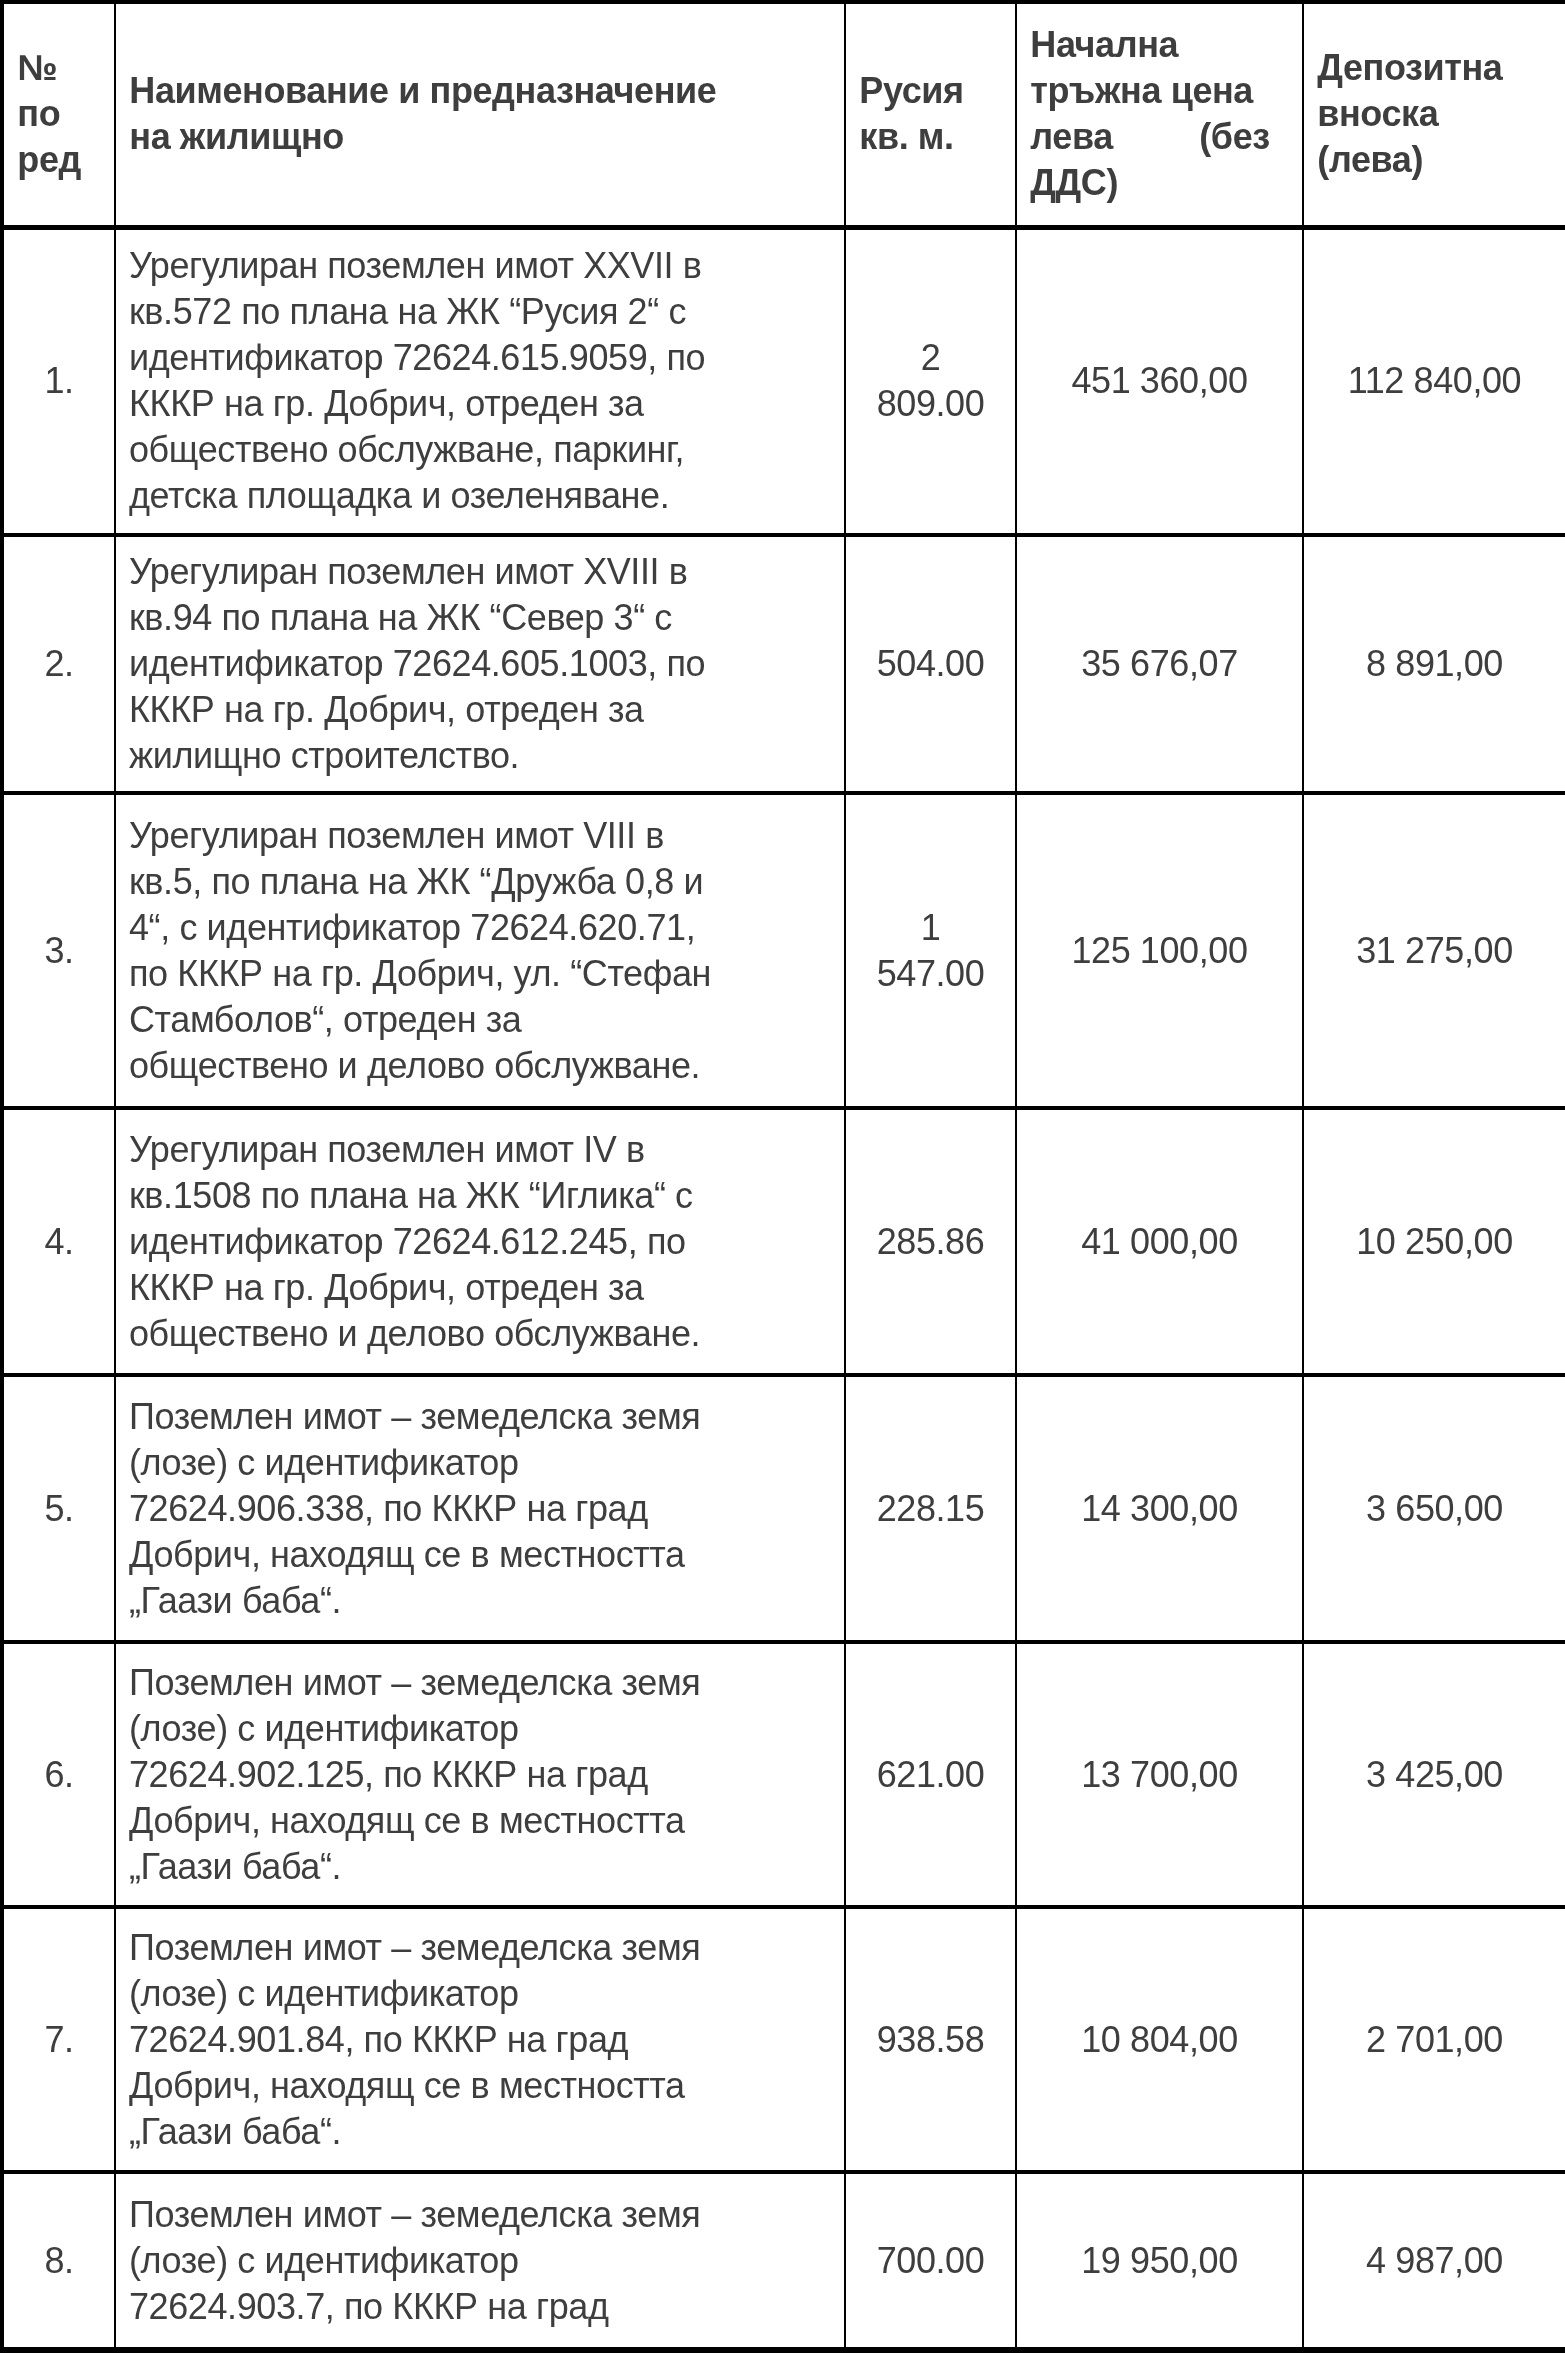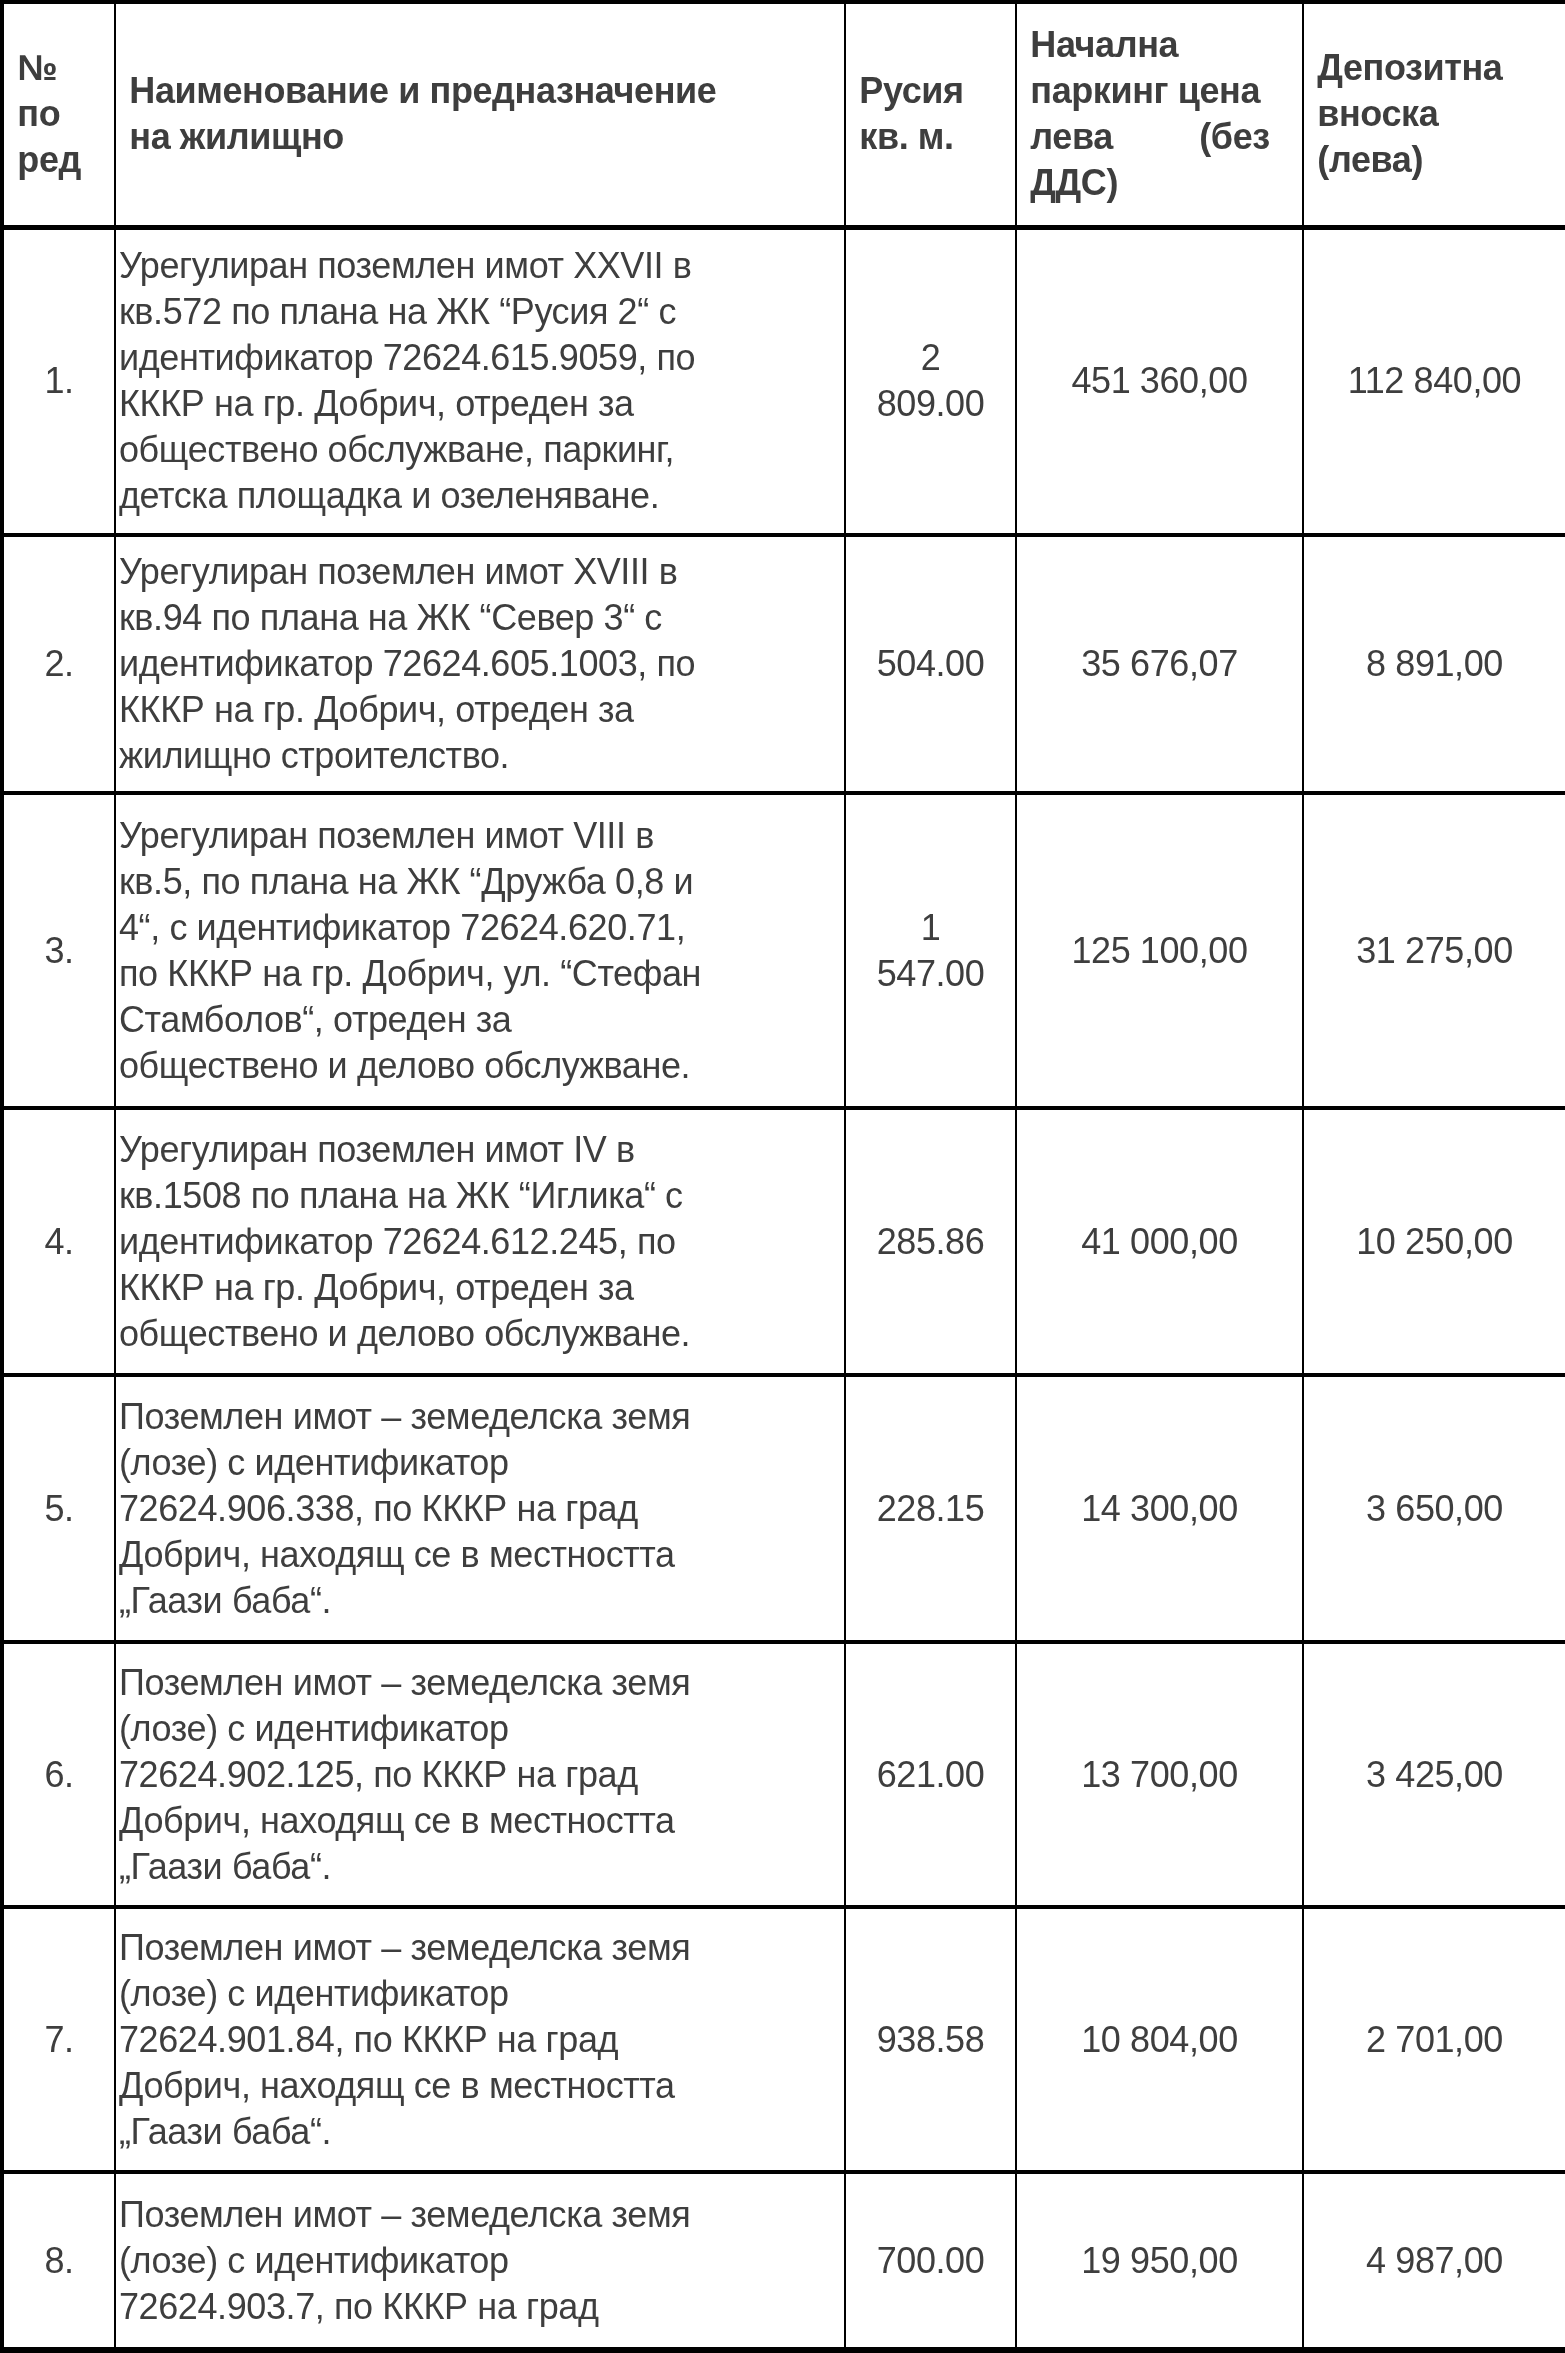--- a/index.html
+++ b/index.html
@@ -46,21 +46,21 @@
     font-weight: 700;
     text-align: left;
     border-bottom: 5px solid #000;
   }
   td.num {
     text-align: center;
     font-weight: 400;
   }
   td.name {
     text-align: left;
-    padding-left: 3px;
+    padding-left: 13px;
     padding-right: 11.6px;
     margin-left: 22px;
   }
   td.val {
     text-align: center;
   }
   tr.h   { height: 225px; }
   tr.r1  { height: 308px; }
   tr.r2  { height: 258px; }
   tr.r3  { height: 315px; }
@@ -94,21 +94,21 @@
     <thead>
       <tr class="h">
         <th>№
 по
 ред</th>
         <th>Наименование и предназначение
 на жилищно</th>
         <th>Русия
 кв. м.</th>
         <th>Начална
-паркинг цена
+тръжна цена
 лева         (без
 ДДС)</th>
         <th>Депозитна
 вноска
 (лева)</th>
       </tr>
     </thead>
     <tbody>
       <tr class="r1">
         <td class="num">1.</td>

